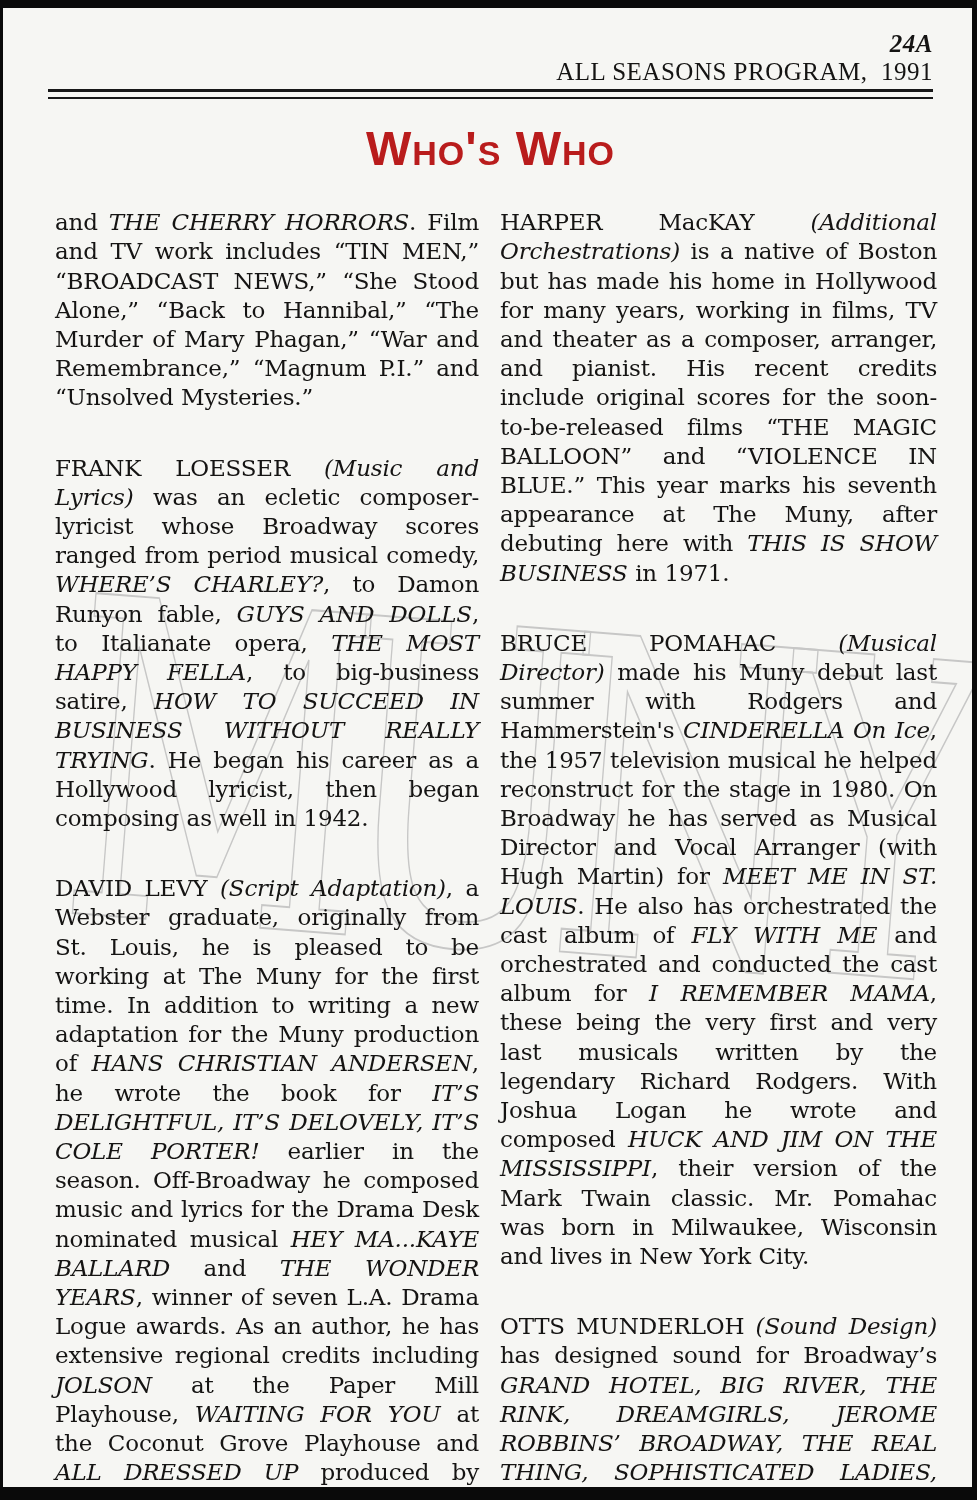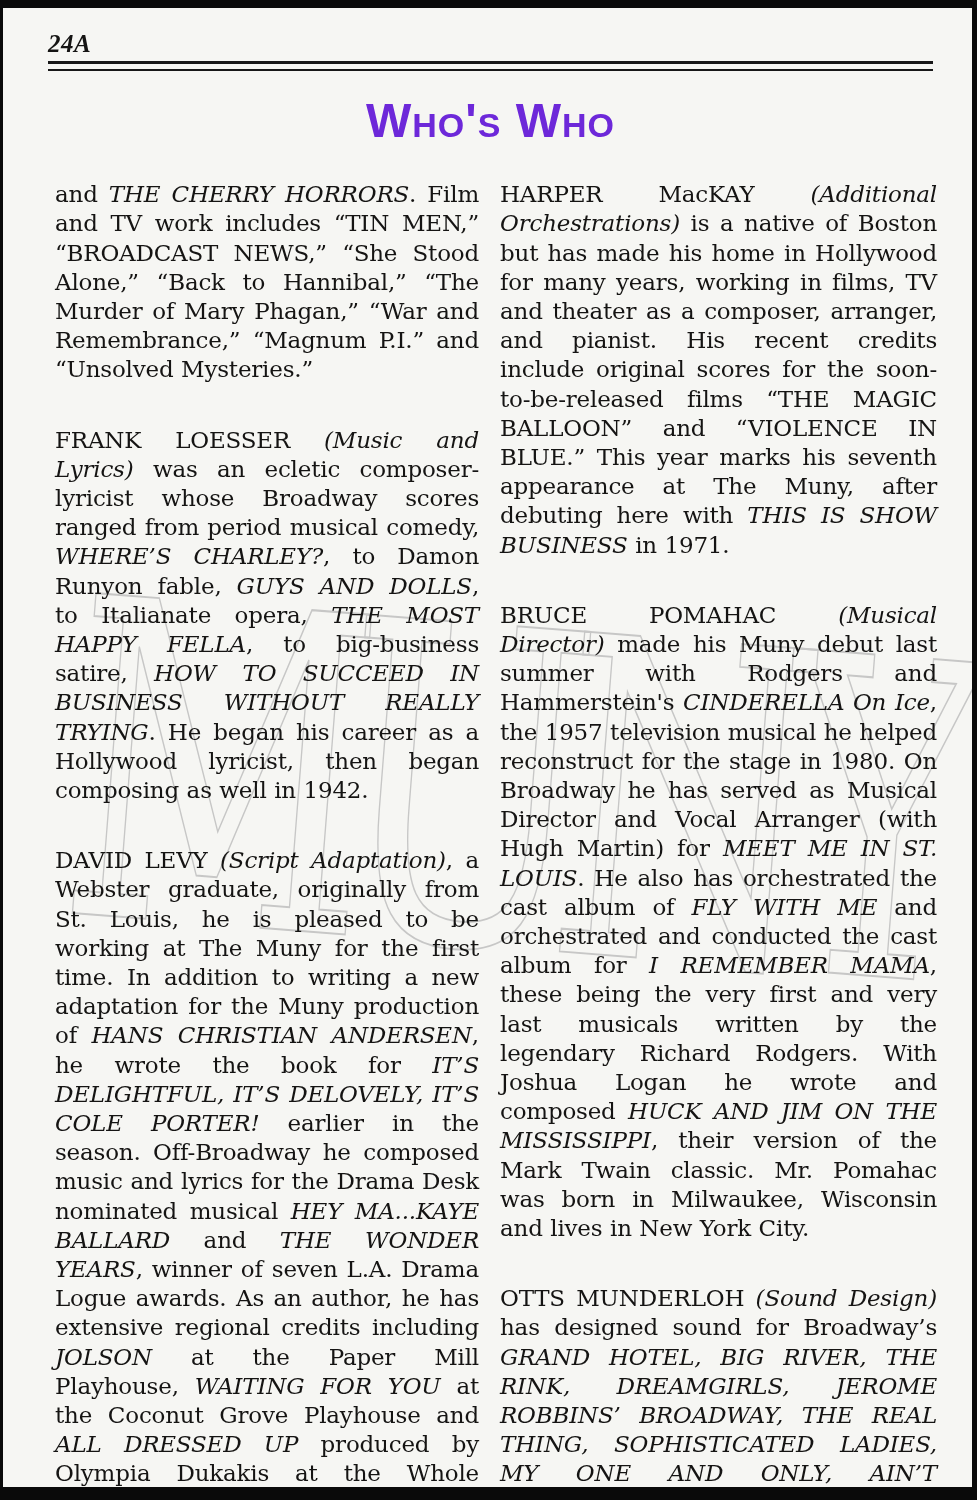--- a/index.html
+++ b/index.html
@@ -35,20 +35,21 @@
     transform-origin: 0 0;
     opacity: 0.85;
     pointer-events: none;
   }
 
   .page-inner { position: relative; z-index: 1; padding: 30px 44px 0 48px; }
 
   .masthead {
     display: flex; justify-content: space-between; align-items: flex-end;
     font-family: "Liberation Serif", serif;
+    flex-direction: column;
   }
   .page-number {
     font-style: italic; font-weight: bold;
     font-size: 25px; letter-spacing: 0.5px;
   }
   .masthead-title {
     font-size: 25px; letter-spacing: 0.5px;
     white-space: pre;
   }
   .rule { border: none; background: #181818; margin: 0; }
@@ -56,21 +57,21 @@
   .rule-2 { height: 2px; margin-top: 5px; }
 
   .page-title {
     text-align: center;
     margin-top: 22px;
     font-family: "Liberation Sans", sans-serif;
     font-weight: bold;
     font-variant: small-caps;
     font-size: 48px;
     letter-spacing: 1px;
-    color: #6d28d9;
+    color: #b91c1c;
   }
 
   .columns {
     display: flex;
     gap: 21px;
     margin-top: 27px;
     padding-left: 7px;
   }
   .col { flex: 0 0 auto; }
   .col-left  { width: 424px; }
@@ -95,20 +96,21 @@
 <div class="edge edge-bottom"></div>
 <div class="edge edge-left"></div>
 <div class="edge edge-right"></div>
 
 <div class="watermark">MUNY</div>
 
 <div class="page-inner">
 
   <div class="masthead">
     <span class="page-number">24A</span>
+    <span class="masthead-title">ALL SEASONS PROGRAM,  1991</span>
   </div>
   <hr class="rule rule-1">
   <hr class="rule rule-2">
 
   <h1 class="page-title">Who's Who</h1>
 
   <div class="columns">
     <div class="col col-left">
         <p class="bio"><span>and </span><span class="i">THE CHERRY HORRORS</span><span>.  Film and TV work includes “TIN MEN,” “BROADCAST NEWS,” “She Stood Alone,” “Back to Hannibal,” “The Murder of Mary Phagan,” “War and Remembrance,” “Magnum P.I.” and “Unsolved Mysteries.”</span></p>
         <p class="bio"><span class="b">FRANK LOESSER </span><span class="i">(Music and Lyrics)</span><span>  was an ecletic composer-lyricist whose Broadway scores ranged from period musical comedy, </span><span class="i">WHERE’S CHARLEY?</span><span>, to Damon Runyon fable, </span><span class="i">GUYS AND DOLLS</span><span>, to Italianate opera, </span><span class="i">THE MOST HAPPY FELLA</span><span>, to big-business satire, </span><span class="i">HOW TO SUCCEED IN BUSINESS WITHOUT REALLY TRYING</span><span>.  He began his career as a Hollywood lyricist, then began composing as well in 1942.</span></p>

